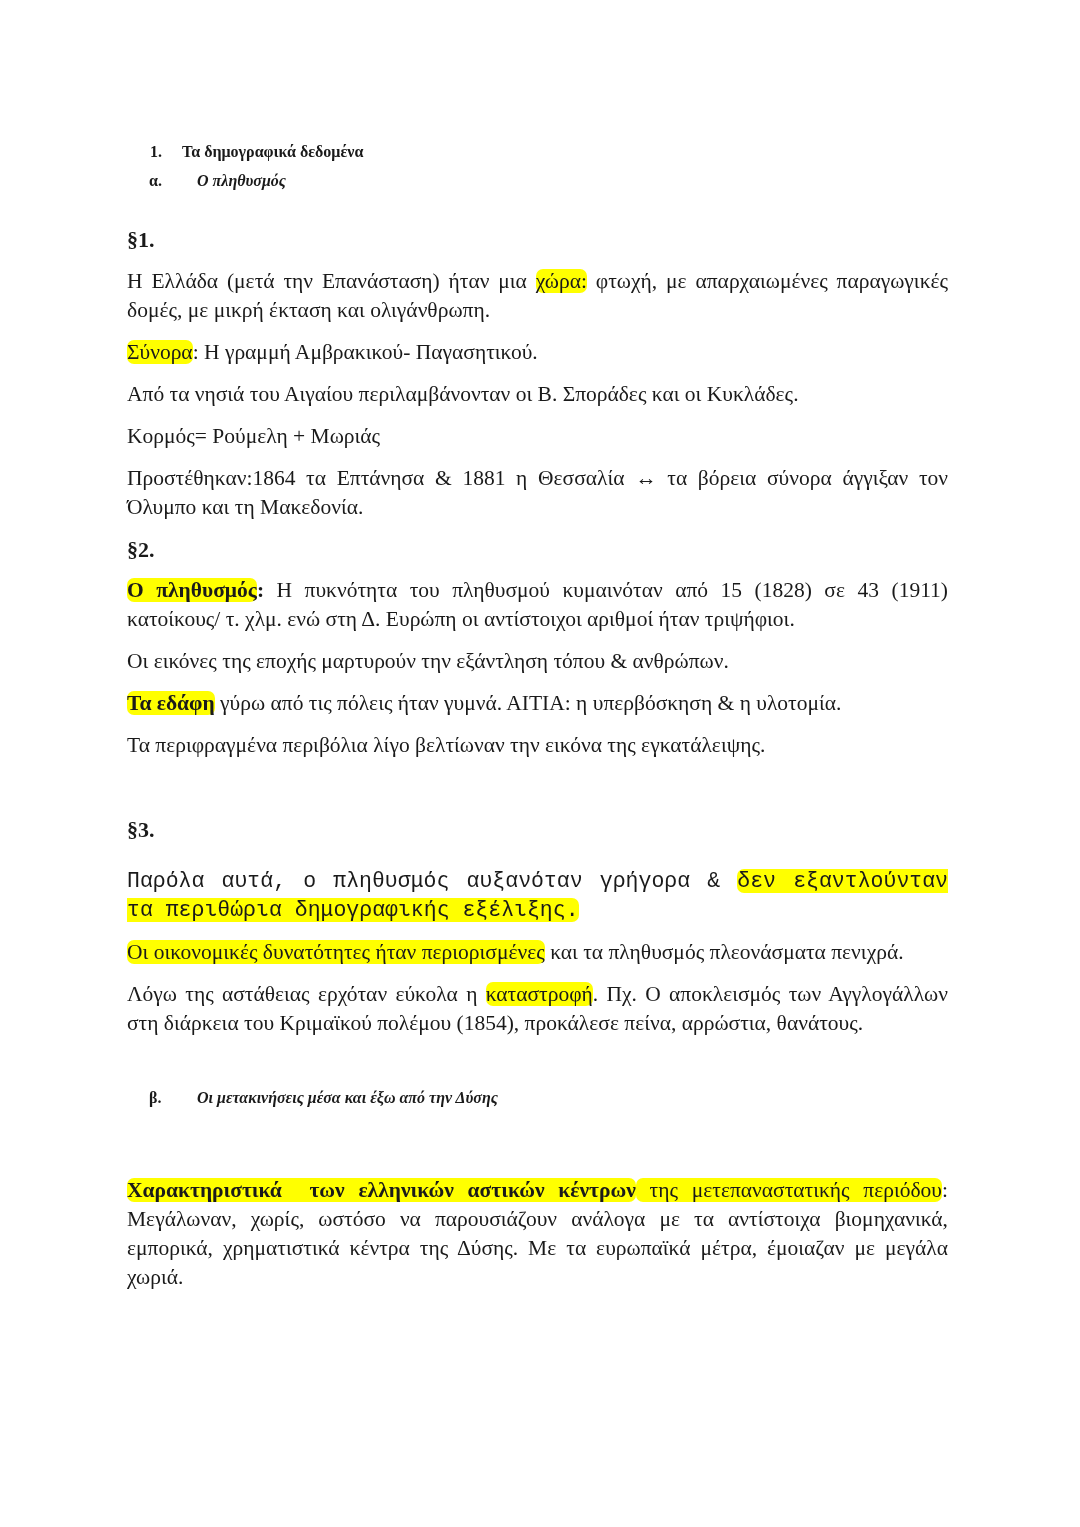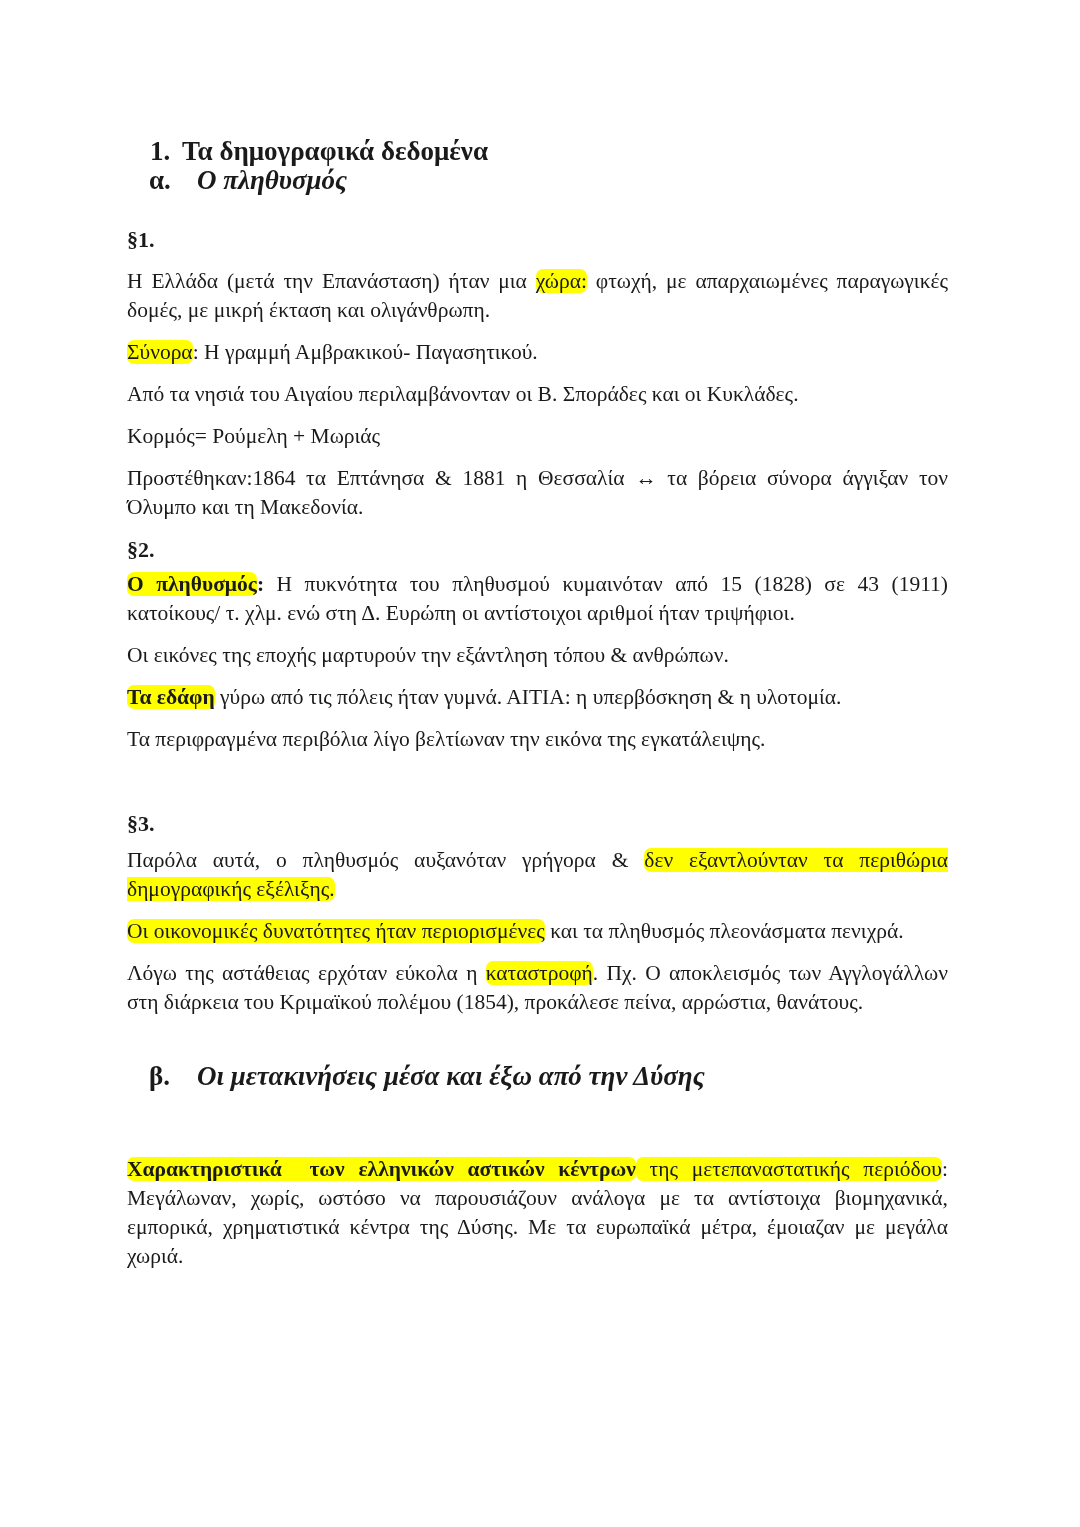--- a/index.html
+++ b/index.html
@@ -10,31 +10,31 @@
     box-sizing: border-box;
     background: #ffffff;
     padding: 137px 132px 40px 127px;
     font-family: "Liberation Serif", serif;
     font-size: 21.5px;
     line-height: 29px;
     color: #1a1a1a;
     overflow: hidden;
   }
   .para { margin: 13px 0 0; text-align: justify; }
-  .heading { font-weight: bold; font-size: 27px; margin: 0; white-space: nowrap; }
+  .heading { font-weight: bold; font-size: 16px; margin: 0; white-space: nowrap; }
   .heading .marker { display: inline-block; }
   .h1 .marker  { margin-left: 23px; min-width: 32px; }
   .hsub .marker{ margin-left: 22px; min-width: 48px; }
   .hsub .htext { font-style: italic; }
   .section { font-weight: bold; font-size: 22px; margin: 13px 0 0; }
   .hl   { background: #ffff00; border-radius: 7px; }
   .bold { font-weight: bold; }
   .mt0  { margin-top: 0; }
-  .mt6  { margin-top: 6px; }
-  .mt8  { margin-top: 8px; }
+  .mt6  { margin-top: 12px; }
+  .mt8  { margin-top: 23px; font-family: Liberation Mono, monospace; }
   .mt13 { margin-top: 13px; }
   .mt30 { margin-top: 30px; }
   .mt43 { margin-top: 64px; }
   .mt45 { margin-top: 45px; }
   .mt55 { margin-top: 55px; }
 </style>
 </head>
 <body>
 
 <div class="page">

